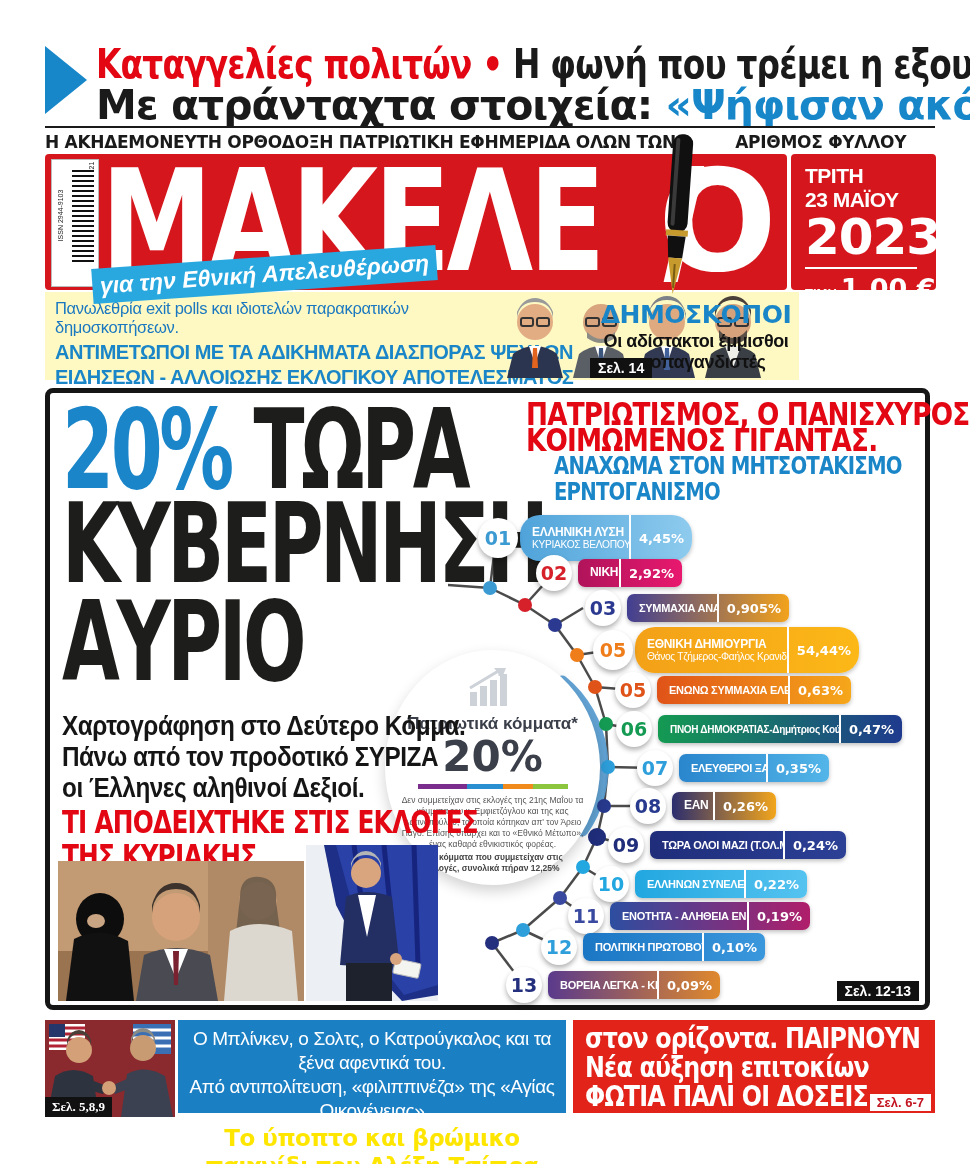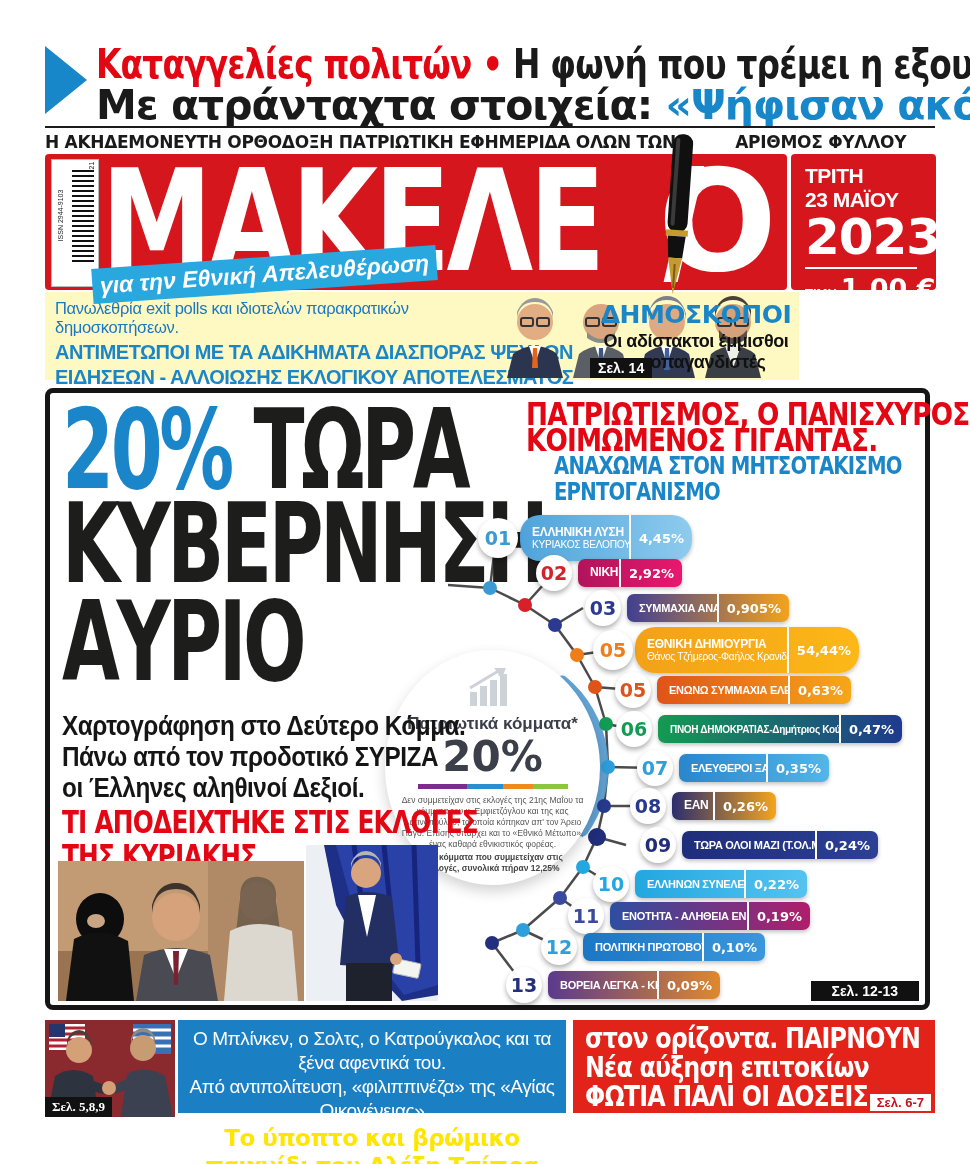--- a/index.html
+++ b/index.html
@@ -75,21 +75,21 @@
   .sh-red{color:#e30613;font-size:32px;line-height:26px;letter-spacing:-1px;}
   .sh-blue{color:#1a86c8;font-size:24px;line-height:26px;letter-spacing:-1px;margin-left:28px;}
   .subhead .sx{transform:scaleX(.82);}
   .bodyblack{position:absolute;left:12px;top:318px;font-size:27px;font-weight:bold;
              line-height:31px;letter-spacing:-.5px;color:#151515;z-index:3;}
   .bodyblack .sx{transform:scaleX(.9);}
   .bodyred{position:absolute;left:12px;top:412px;color:#e30613;font-size:31px;line-height:34px;
            letter-spacing:-1px;z-index:3;}
   .bodyred .sx{transform:scaleX(.8);}
   .mb-badge{position:absolute;right:6px;bottom:4px;background:#111;color:#fff;font-size:14px;
-            font-weight:bold;padding:2px 21px;z-index:6;}
+            font-weight:bold;padding:2px 8px;z-index:6;}
 
   
   .arcsvg{position:absolute;inset:0;z-index:1;}
   .ccircle{position:absolute;left:335px;top:257px;width:215px;height:235px;border-radius:50%;
            background:#fff;box-shadow:0 6px 14px rgba(0,0,0,.18);z-index:2;text-align:center;
            box-sizing:border-box;padding-top:18px;}
   .cc-title{font-size:17px;font-weight:bold;color:#3a3f4a;margin-top:2px;}
   .cc-val{font-family:"DejaVu Sans",sans-serif;font-weight:bold;font-size:42px;color:#3a3f4a;line-height:46px;}
   .cc-stripe{width:150px;height:5px;margin:4px auto 6px;
     background:linear-gradient(90deg,#7b2d8e 0 33%,#2a8fd0 33% 57%,#f08a1d 57% 77%,#8cc63f 77% 100%);}
@@ -371,21 +371,21 @@
             <span class="pval">0,35%</span>
           </div>
         </div>
         <div class="crow" style="left: 622px; top: 399px; width: 104px; height: 28px;">
           <span class="cbadge" style="color:#283a8e;">08</span>
           <div class="pill" style="background:linear-gradient(90deg,#2b2d6e,#f2a51c);">
             <span class="plab" style="font-size:12px;">ΕΑΝ</span>
             <span class="pval">0,26%</span>
           </div>
         </div>
-        <div class="crow" style="left: 600px; top: 438px; width: 196px; height: 28px; margin-left: 32px;">
+        <div class="crow" style="left: 600px; top: 438px; width: 196px; height: 28px;">
           <span class="cbadge" style="color:#1f2d7a;">09</span>
           <div class="pill" style="background:linear-gradient(90deg,#1f2d7a,#2c4096);">
             <span class="plab" style="font-size:11px;">ΤΩΡΑ ΟΛΟΙ ΜΑΖΙ (Τ.ΟΛ.ΜΑ)</span>
             <span class="pval">0,24%</span>
           </div>
         </div>
         <div class="crow" style="left: 585px; top: 477px; width: 172px; height: 28px;">
           <span class="cbadge" style="color:#22a7e0;">10</span>
           <div class="pill" style="background:linear-gradient(90deg,#22a7e0,#55c3f0);">
             <span class="plab" style="font-size:11px;">ΕΛΛΗΝΩΝ ΣΥΝΕΛΕΥΣΙΣ</span>

